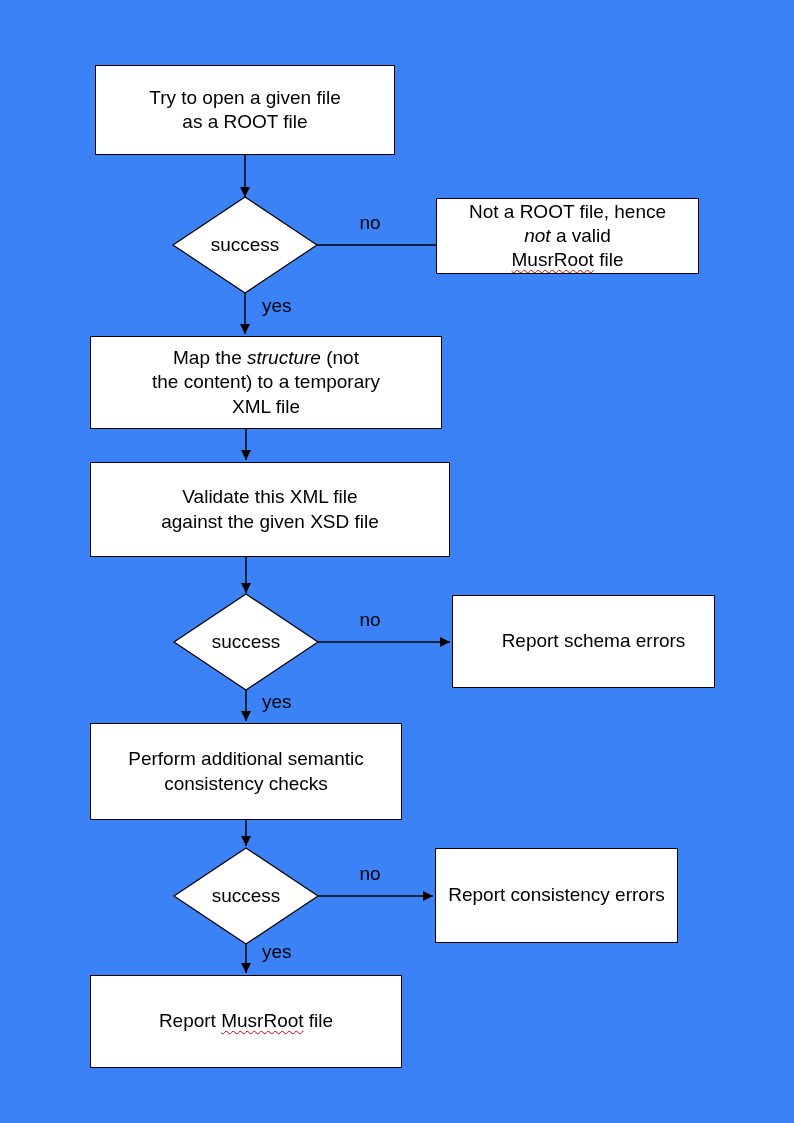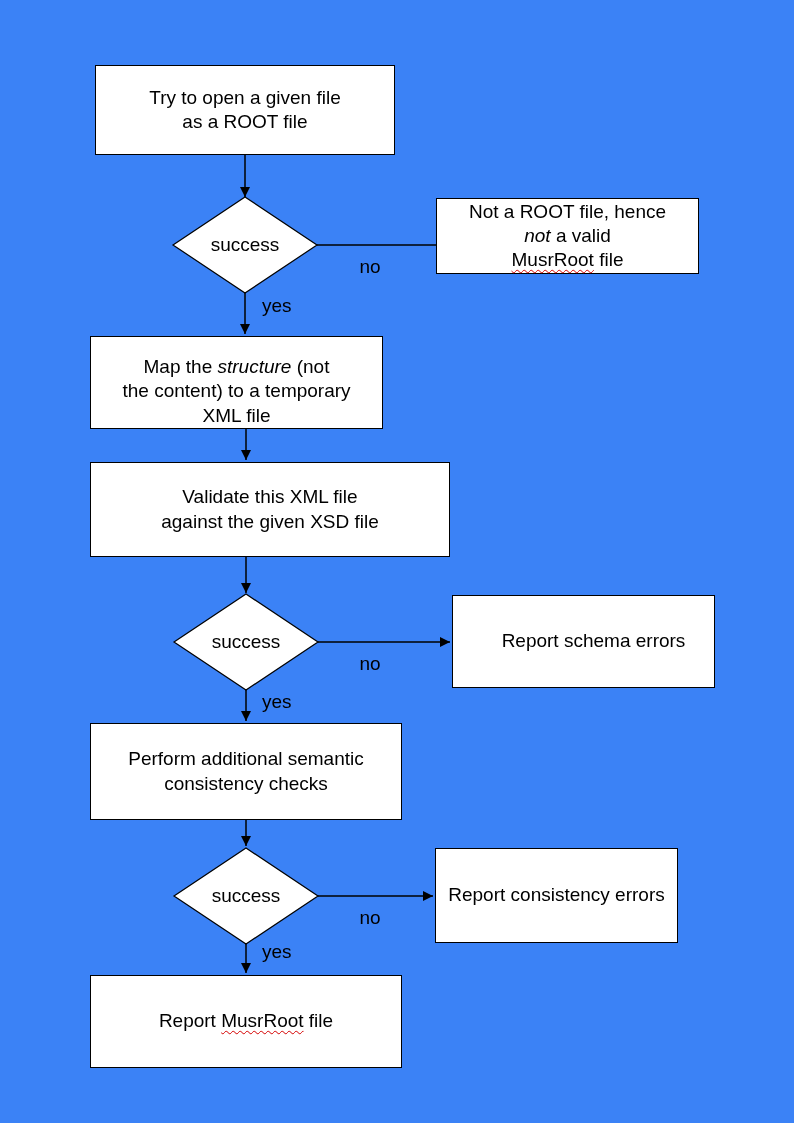--- a/index.html
+++ b/index.html
@@ -42,21 +42,20 @@
     align-items: center;
     justify-content: center;
     font-size: 19px;
   }
   .edge-label {
     position: absolute;
     font-size: 19px;
   }
   .edge-label.center {
     text-align: center;
-    margin-top: 44px;
   }
   .em {
     font-weight: normal;
     font-style: italic;
   }
   .misspell {
     text-decoration-line: underline;
     text-decoration-style: wavy;
     text-decoration-color: #d40000;
     text-decoration-thickness: 1px;
@@ -95,21 +94,21 @@
     <div class="box-text">Try to open a given file
 as a ROOT file</div>
   </div>
 
   <div class="box" style="left:436px; top:198px; width:263px; height:76px;">
     <div class="box-text"><span>Not a ROOT file, hence
 </span><span class="em">not</span><span> a valid
 </span><span class="misspell">MusrRoot</span><span> file</span></div>
   </div>
 
-  <div class="box" style="left:90px; top:336px; width:293px; height:93px;align-items:flex-end;">
+  <div class="box" style="left:90px; top:336px; width:352px; height:93px;">
     <div class="box-text"><span>Map the </span><span class="em">structure</span><span> (not
 the content) to a temporary
 XML file</span></div>
   </div>
 
   <div class="box" style="left:90px; top:462px; width:360px; height:95px;">
     <div class="box-text">Validate this XML file
 against the given XSD file</div>
   </div>
 

